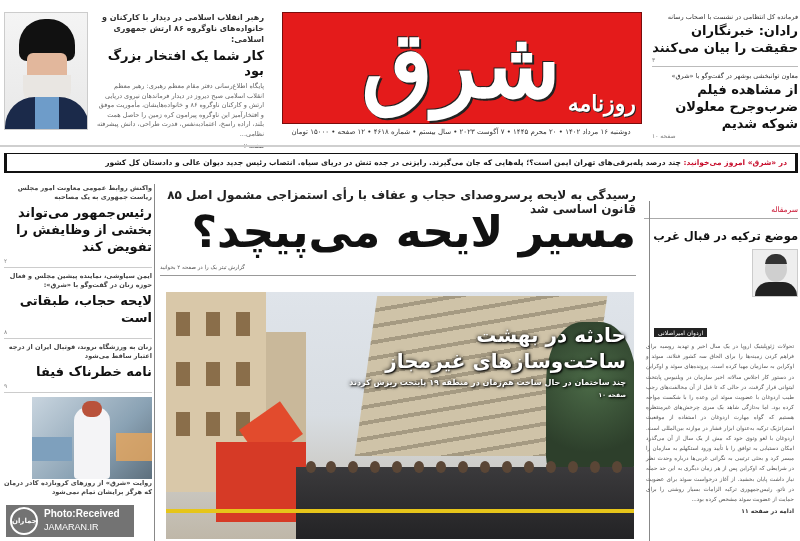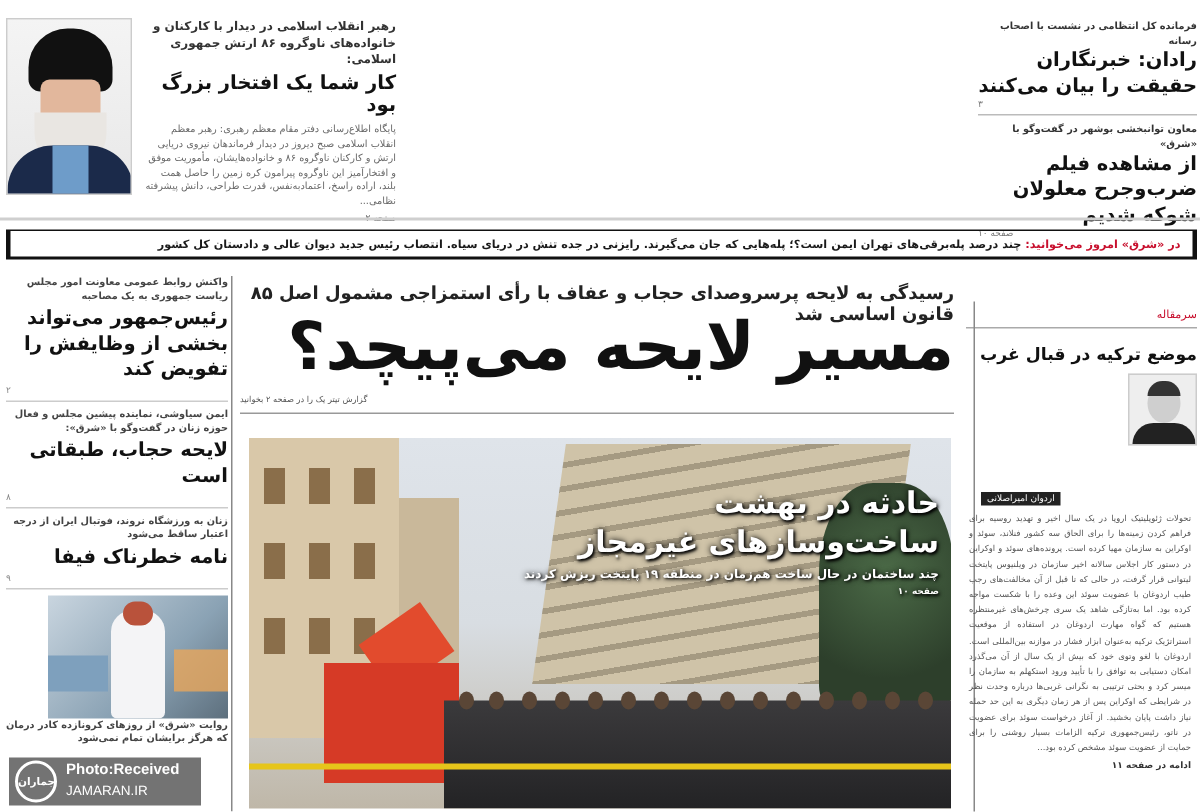--- a/index.html
+++ b/index.html
@@ -21,21 +21,21 @@
   .leader-body { font-size: 6.5px; line-height: 9.5px; color: #666; }
   .leader-page { font-size: 6px; color: #555; margin-top: 3px; }
 
   .logo-area { position: absolute; left: 276px; top: 0; width: 370px; height: 148px; direction: ltr; }
   .logo-red { position: absolute; left: 6px; top: 12px; width: 360px; height: 112px; background: #e41b1b; border: 1px solid #7a0c0c; }
   .logo-word { position: absolute; left: 20px; top: 10px; width: 330px; height: 110px; color: #fff; font-family: "DejaVu Serif", serif; font-size: 92px; font-weight: bold; line-height: 110px; text-align: center; direction: rtl; text-shadow: 2px 2px 0 #222, -1px -1px 0 #222; }
   .logo-sub { position: absolute; right: 10px; top: 90px; color: #fff; font-family: "DejaVu Serif", serif; font-weight: bold; font-size: 22px; direction: rtl; text-shadow: 1px 1px 0 #222; }
   .dateline { position: absolute; left: 0; top: 128px; width: 370px; font-size: 7px; color: #333; text-align: center; direction: rtl; white-space: nowrap; }
 
   .top-right { position: absolute; left: 652px; top: 12px; width: 146px; direction: rtl; text-align: right; }
-  .tr-kicker { font-size: 6.5px; color: #333; font-weight: bold; line-height: 10px; }
+  .tr-kicker { font-size: 6.5px; color: #333; font-weight: normal; line-height: 10px; }
   .tr-title { font-size: 13px; font-weight: bold; line-height: 17px; color: #111; }
   .tr-page { font-size: 6px; color: #777; text-align: left; }
   .tr-divider { border-top: 1px solid #bbb; margin: 3px 0 4px; }
 
   .mast-rule { position: absolute; left: 0; top: 145px; width: 800px; height: 2px; background: #cfcfcf; }
 
   
   .ticker { position: absolute; left: 4px; top: 153px; width: 794px; height: 20px; border: 1px solid #111; border-left-width: 3px; border-right-width: 3px; border-bottom-width: 2px; font-size: 7.5px; line-height: 17px; padding: 0 8px; text-align: right; white-space: nowrap; overflow: hidden; font-weight: bold; }
   .ticker .label { color: #c8102e; }
 
@@ -109,20 +109,26 @@
         <div class="robe-scarf"></div>
     </div>
     <div class="leader-text">
       <div class="leader-kicker">رهبر انقلاب اسلامی در دیدار با کارکنان و خانواده‌های ناوگروه ۸۶ ارتش جمهوری اسلامی:</div>
       <div class="leader-title">کار شما یک افتخار بزرگ بود</div>
       <div class="leader-body">پایگاه اطلاع‌رسانی دفتر مقام معظم رهبری: رهبر معظم انقلاب اسلامی صبح دیروز در دیدار فرماندهان نیروی دریایی ارتش و کارکنان ناوگروه ۸۶ و خانواده‌هایشان، مأموریت موفق و افتخارآمیز این ناوگروه پیرامون کره زمین را حاصل همت بلند، اراده راسخ، اعتمادبه‌نفس، قدرت طراحی، دانش پیشرفته نظامی...</div>
       <div class="leader-page">صفحه ۲</div>
     </div>
   </div>
 
+  <div class="logo-area">
+    <div class="logo-red"></div>
+    <div class="logo-word">شرق</div>
+    <div class="logo-sub">روزنامه</div>
+    <div class="dateline">دوشنبه ۱۶ مرداد ۱۴۰۲ • ۲۰ محرم ۱۴۴۵ • ۷ آگوست ۲۰۲۳ • سال بیستم • شماره ۴۶۱۸ • ۱۲ صفحه • ۱۵۰۰۰ تومان</div>
+  </div>
 
   <div class="top-right">
     <div>
       <div class="tr-kicker">فرمانده کل انتظامی در نشست با اصحاب رسانه</div>
       <div class="tr-title">رادان: خبرنگاران حقیقت را بیان می‌کنند</div>
       <div class="tr-page">۳</div>
     </div>
     <div class="tr-divider"></div>
     <div>
       <div class="tr-kicker">معاون توانبخشی بوشهر در گفت‌وگو با «شرق»</div>

